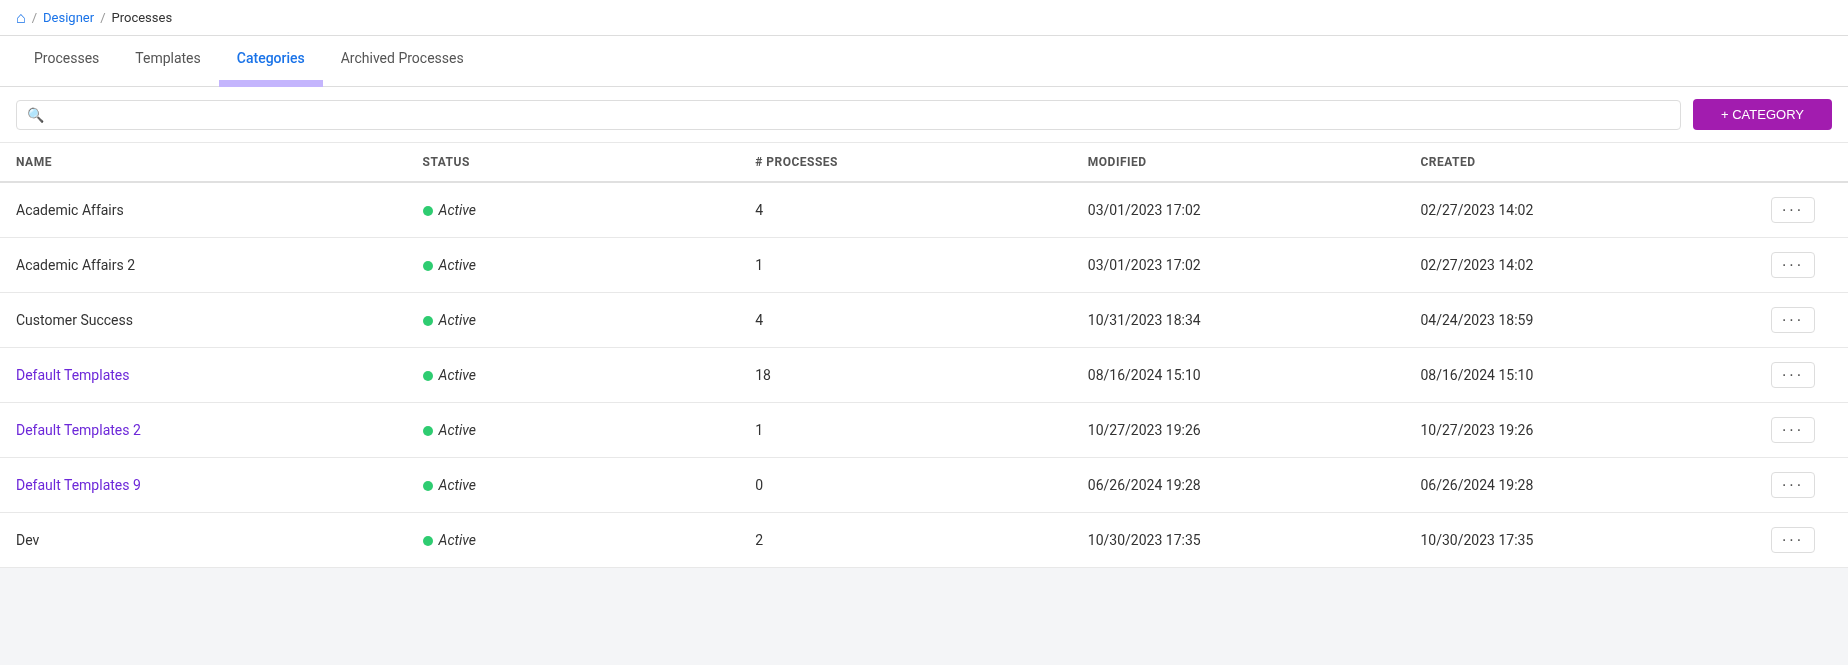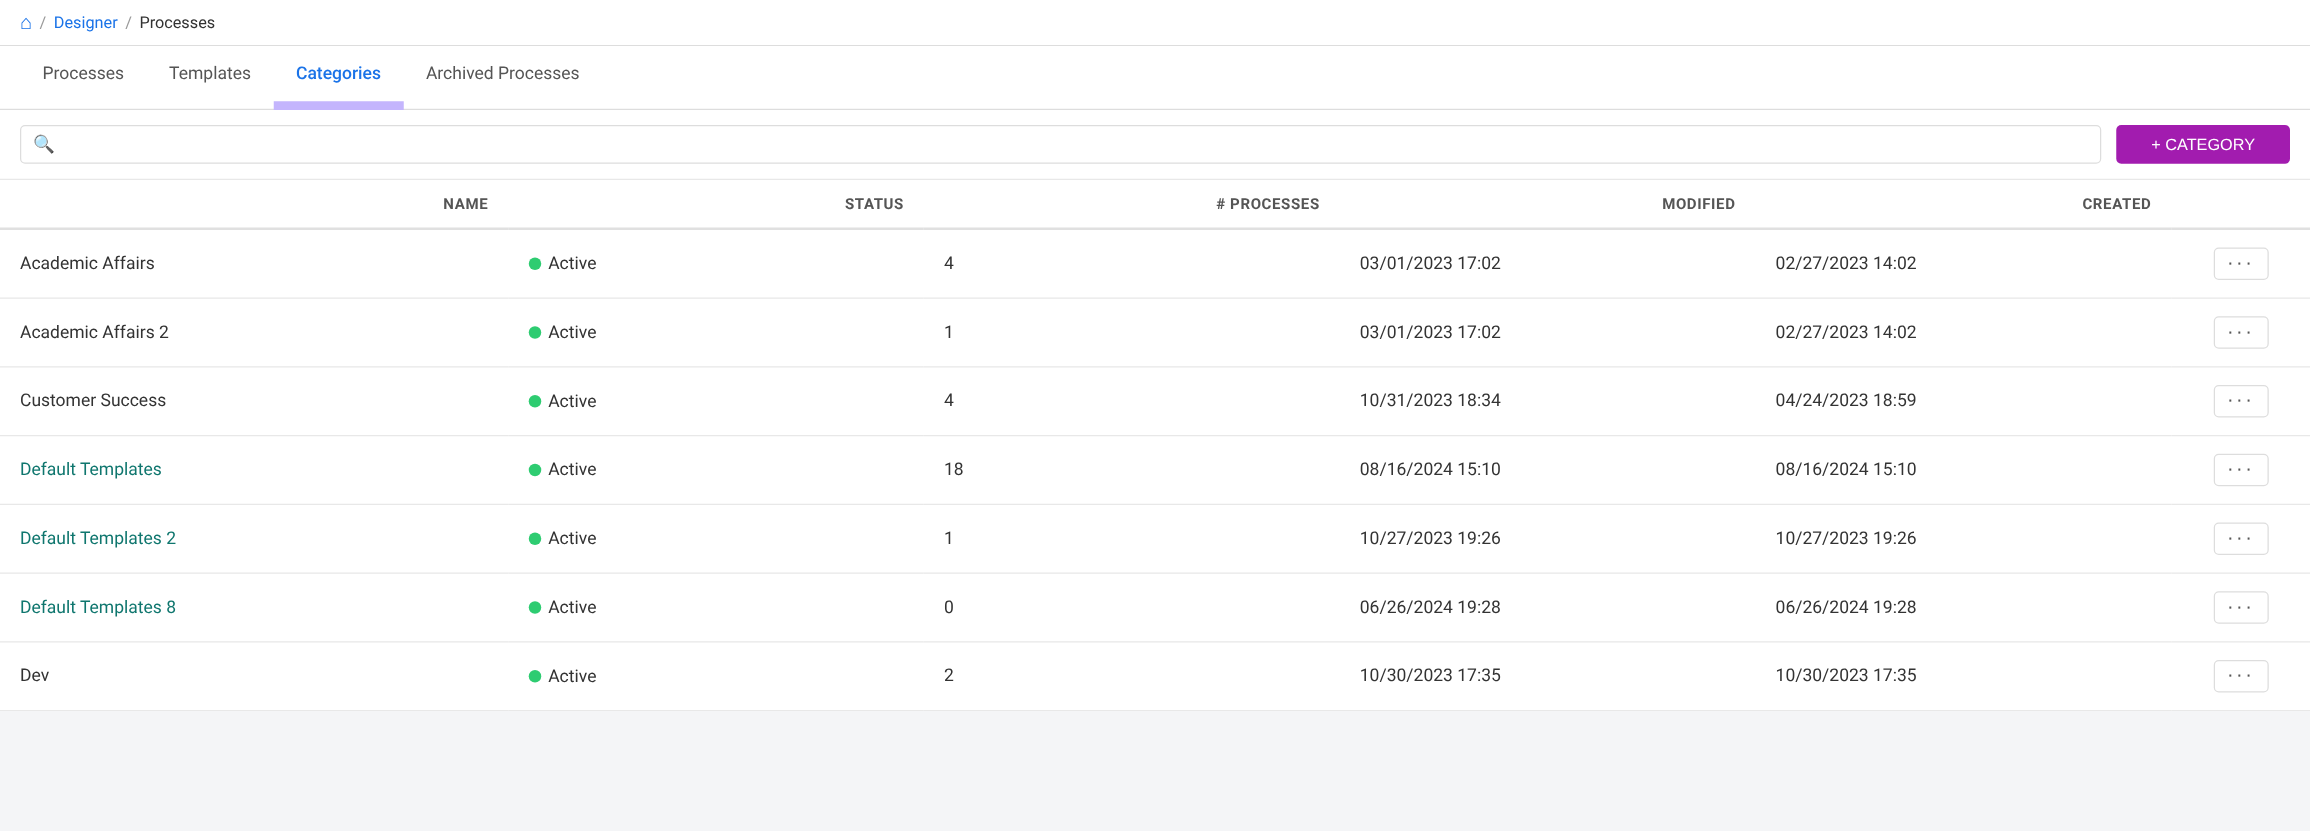--- a/index.html
+++ b/index.html
@@ -97,21 +97,21 @@
     }
     table {
       width: 100%;
       border-collapse: collapse;
     }
     thead tr {
       border-bottom: 2px solid #e0e0e0;
     }
     thead th {
       padding: 12px 16px;
-      text-align: right;
+      text-align: left;
       font-size: 12px;
       font-weight: 700;
       color: #555;
       letter-spacing: 0.5px;
       text-transform: uppercase;
       background: #fff;
     }
     tbody tr {
       border-bottom: 1px solid #e8e8e8;
       margin-top: 24px;
@@ -124,39 +124,39 @@
     }
     .status-dot {
       display: inline-block;
       width: 10px;
       height: 10px;
       border-radius: 50%;
       background: #2ecc71;
       margin-right: 6px;
       vertical-align: middle;
     }
-    .status-text { vertical-align: middle; }
+    .status-text { vertical-align: middle; font-style: italic; }
     .actions-btn {
       background: #fff;
       border: 1px solid #ddd;
       border-radius: 4px;
       padding: 4px 10px;
       cursor: pointer;
       color: #555;
       font-size: 16px;
       letter-spacing: 2px;
       line-height: 1;
     }
     .col-name { width: 22%; }
     .col-status { width: 18%; }
     .col-processes { width: 18%; }
     .col-modified { width: 18%; }
     .col-created { width: 18%; }
     .col-actions { width: 6%; text-align: center; }
-    .name-link { color: #0f766e; cursor: pointer; text-decoration: none; }
+    .name-link { color: #6d28d9; cursor: pointer; text-decoration: none; }
   </style>
 </head>
 <body>
 
 <div class="breadcrumb-bar">
   <span class="breadcrumb-home-icon">⌂</span>
   <span class="breadcrumb-sep">/</span>
   <a class="breadcrumb-link">Designer</a>
   <span class="breadcrumb-sep">/</span>
   <span class="breadcrumb-current">Processes</span>
@@ -225,21 +225,21 @@
           </tr>
           <tr>
             <td class="col-name"><a class="name-link" href="#">Default Templates 2</a></td>
             <td class="col-status"><span class="status-dot"></span><span class="status-text">Active</span></td>
             <td class="col-processes">1</td>
             <td class="col-modified">10/27/2023 19:26</td>
             <td class="col-created">10/27/2023 19:26</td>
             <td class="col-actions"><button class="actions-btn">···</button></td>
           </tr>
           <tr>
-            <td class="col-name"><a class="name-link" href="#">Default Templates 8</a></td>
+            <td class="col-name"><a class="name-link" href="#">Default Templates 9</a></td>
             <td class="col-status"><span class="status-dot"></span><span class="status-text">Active</span></td>
             <td class="col-processes">0</td>
             <td class="col-modified">06/26/2024 19:28</td>
             <td class="col-created">06/26/2024 19:28</td>
             <td class="col-actions"><button class="actions-btn">···</button></td>
           </tr>
           <tr>
             <td class="col-name">Dev</td>
             <td class="col-status"><span class="status-dot"></span><span class="status-text">Active</span></td>
             <td class="col-processes">2</td>

